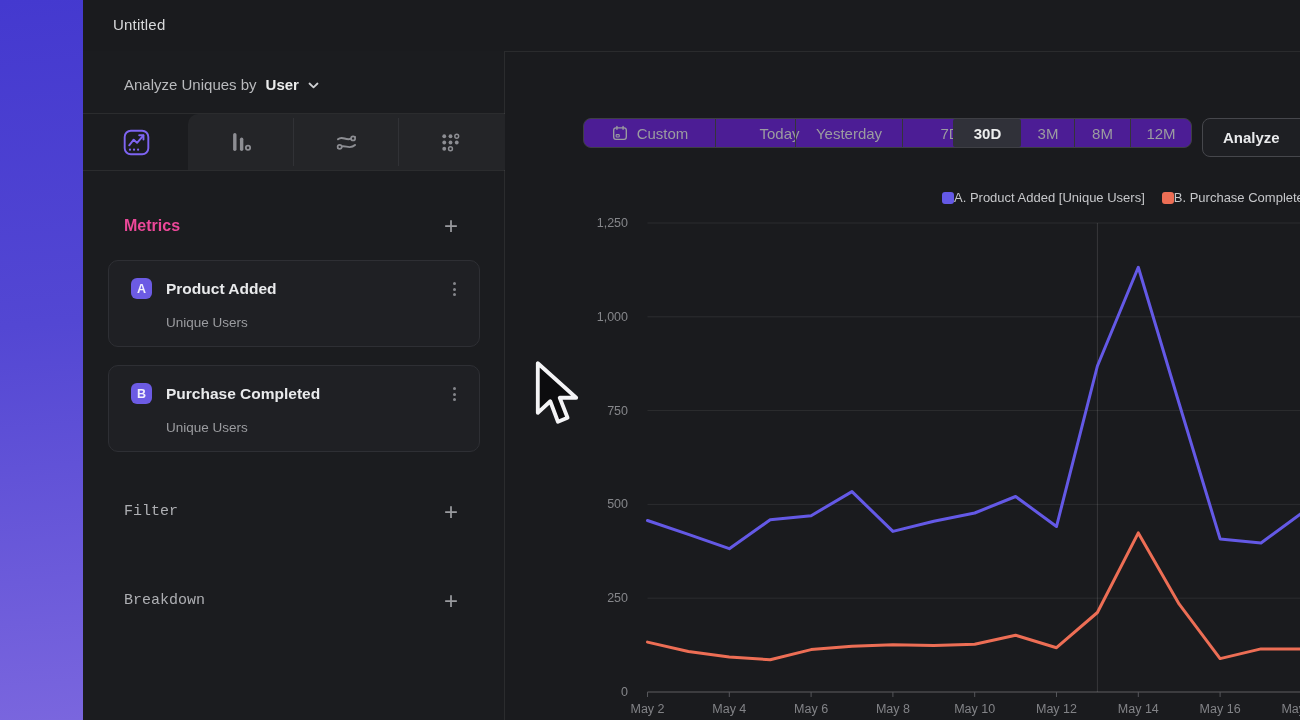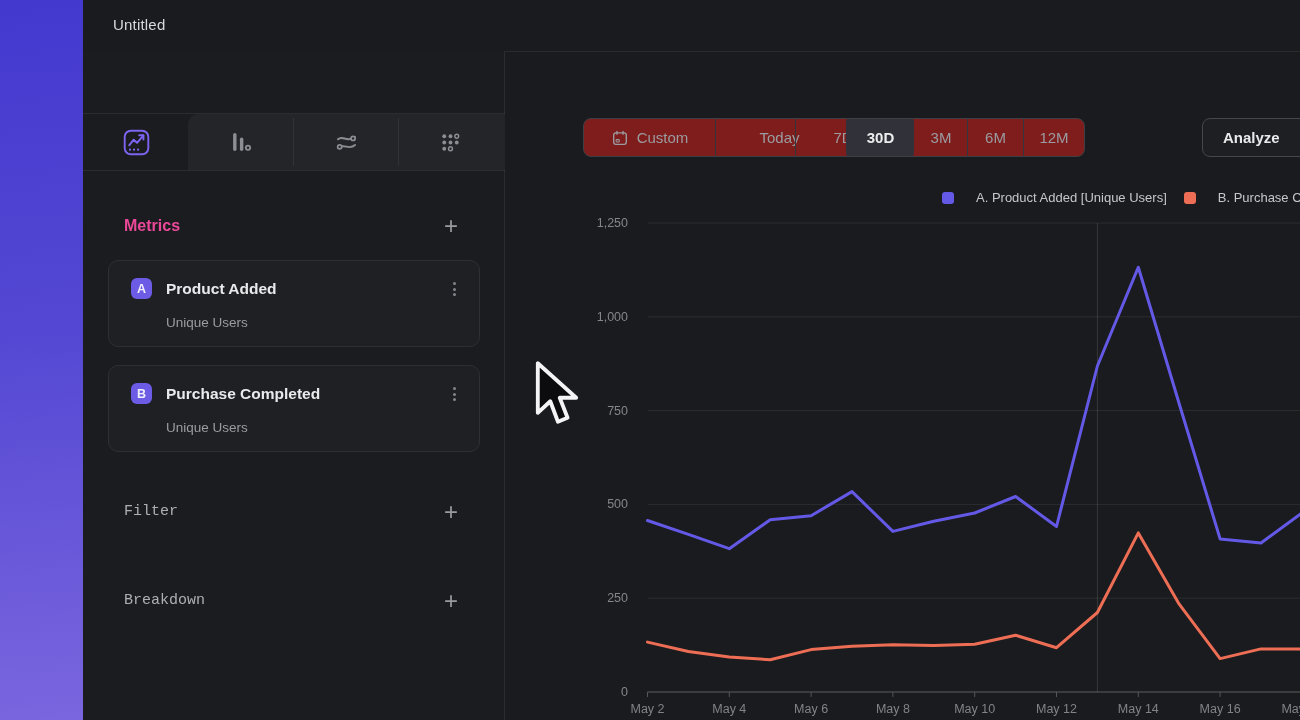--- a/index.html
+++ b/index.html
@@ -52,36 +52,36 @@
     color: #e9eaec; font-size: 15.5px; font-weight: bold; }
   .metric-sub { position: absolute; left: 57px; top: 53px; height: 18px; line-height: 18px;
     color: #9b9ca0; font-size: 13.5px; }
   .kebab { position: absolute; right: 14px; top: 17px; width: 22px; height: 22px; display: flex;
     flex-direction: column; align-items: center; justify-content: center; gap: 2.5px; }
   .kebab i { width: 3px; height: 3px; border-radius: 50%; background: #84858a; }
 
   .section-heading { position: absolute; left: 124px; color: #aeafb3; font-size: 15px; font-weight: 500; font-family: Liberation Mono, monospace; }
 
   
-  #range-group { position: absolute; left: 583px; top: 118px; height: 39px; display: flex;
-    background: #7f1d1d; border: 1px solid #3e3f44; border-radius: 8px; overflow: hidden; }
+  #range-group { position: absolute; left: 583px; top: 118px; height: 30px; display: flex;
+    background: #4c1d95; border: 1px solid #3e3f44; border-radius: 8px; overflow: hidden; }
   .range-btn { height: 100%; display: flex; align-items: center; justify-content: center; gap: 8px;
     color: #9b9ca0; font-size: 15px; border-left: 1px solid #34353a; }
   .range-btn:first-child { border-left: none; }
   .range-btn.selected { background: #303139; color: #eceded; font-weight: bold; border-radius: 2px;
     border-left-color: transparent; }
   .range-btn.selected + .range-btn { border-left-color: transparent; }
 
   #compare-btn { position: absolute; left: 1202px; top: 118px; width: 130px; height: 39px;
     border: 1px solid #46474c; border-radius: 8px; background: #1e1f23; color: #e9eaec;
     font-size: 15px; font-weight: bold; display: flex; align-items: center; padding-left: 20px; }
 
   
   #legend { position: absolute; left: 942px; top: 190px; display: flex; gap: 17px; white-space: nowrap; }
-  .legend-item { display: flex; align-items: center; gap: 22px; }
+  .legend-item { display: flex; align-items: center; gap: 0; }
   .legend-swatch { width: 12px; height: 12px; border-radius: 3px; }
   .legend-label { color: #c6c7ca; font-size: 13px; }
 
   #chart-svg { position: absolute; left: 505px; top: 51px; }
 
   #cursor { position: absolute; left: 533px; top: 360px; }
 </style>
 </head>
 <body>
 
@@ -89,20 +89,27 @@
 
   <div id="bg-strip"></div>
 
   <div id="app"></div>
 
   <div id="window-title">Untitled</div>
   <div id="header-divider" class="h-divider"></div>
 
   <div id="sidebar"></div>
 
+  <div id="analyze-row">
+    <span id="analyze-label">Analyze Uniques by</span>
+    <span id="analyze-value">User</span>
+    <svg id="analyze-chevron" width="11" height="7" viewBox="0 0 11 7" fill="none">
+      <polyline points="1.5,1.5 5.5,5.3 9.5,1.5" stroke="#cfd0d3" stroke-width="1.8" stroke-linecap="round" stroke-linejoin="round"></polyline>
+    </svg>
+  </div>
   <div id="sidebar-divider-1" class="h-divider"></div>
 
   <div id="tab-strip">
     <div class="tab-strip-divider" style="left:105px"></div>
     <div class="tab-strip-divider" style="left:210px"></div>
   </div>
 
   <div class="view-tab" style="left:108px">
     <svg width="27" height="27" viewBox="0 0 24 24" fill="none">
       <rect x="1.5" y="1.5" width="21" height="21" rx="5.5" stroke="#7e64f2" stroke-width="1.7"></rect>
@@ -177,31 +184,34 @@
         <svg width="18" height="18" viewBox="0 0 20 20" fill="none">
           <rect x="3" y="4.3" width="14" height="12.7" rx="2.5" stroke="#9a9b9f" stroke-width="1.5"></rect>
           <path d="M6.6 2.6v3.2M13.4 2.6v3.2" stroke="#9a9b9f" stroke-width="1.5" stroke-linecap="round"></path>
           <rect x="5.7" y="11.8" width="3.5" height="2.7" rx="0.8" stroke="#9a9b9f" stroke-width="1.2"></rect>
         </svg>
         <span>Custom</span>
       </div>
       <div class="range-btn" style="width: 80px; padding-left: 48px;">
         <span>Today</span>
       </div>
+      <div class="range-btn" style="width: 107px;">
+        <span>Yesterday</span>
+      </div>
       <div class="range-btn" style="width: 51px; padding-left: 44px;">
         <span>7D</span>
       </div>
       <div class="range-btn selected" style="width: 68px;">
         <span>30D</span>
       </div>
       <div class="range-btn" style="width: 53px; text-align: center;">
         <span>3M</span>
       </div>
       <div class="range-btn" style="width: 56px;">
-        <span>6M</span>
+        <span>8M</span>
       </div>
       <div class="range-btn" style="width: 61px; align-items: center;">
         <span>12M</span>
       </div>
     </div>
   <div id="compare-btn">
     <span>Analyze</span>
   </div>
 
   <div id="legend">

